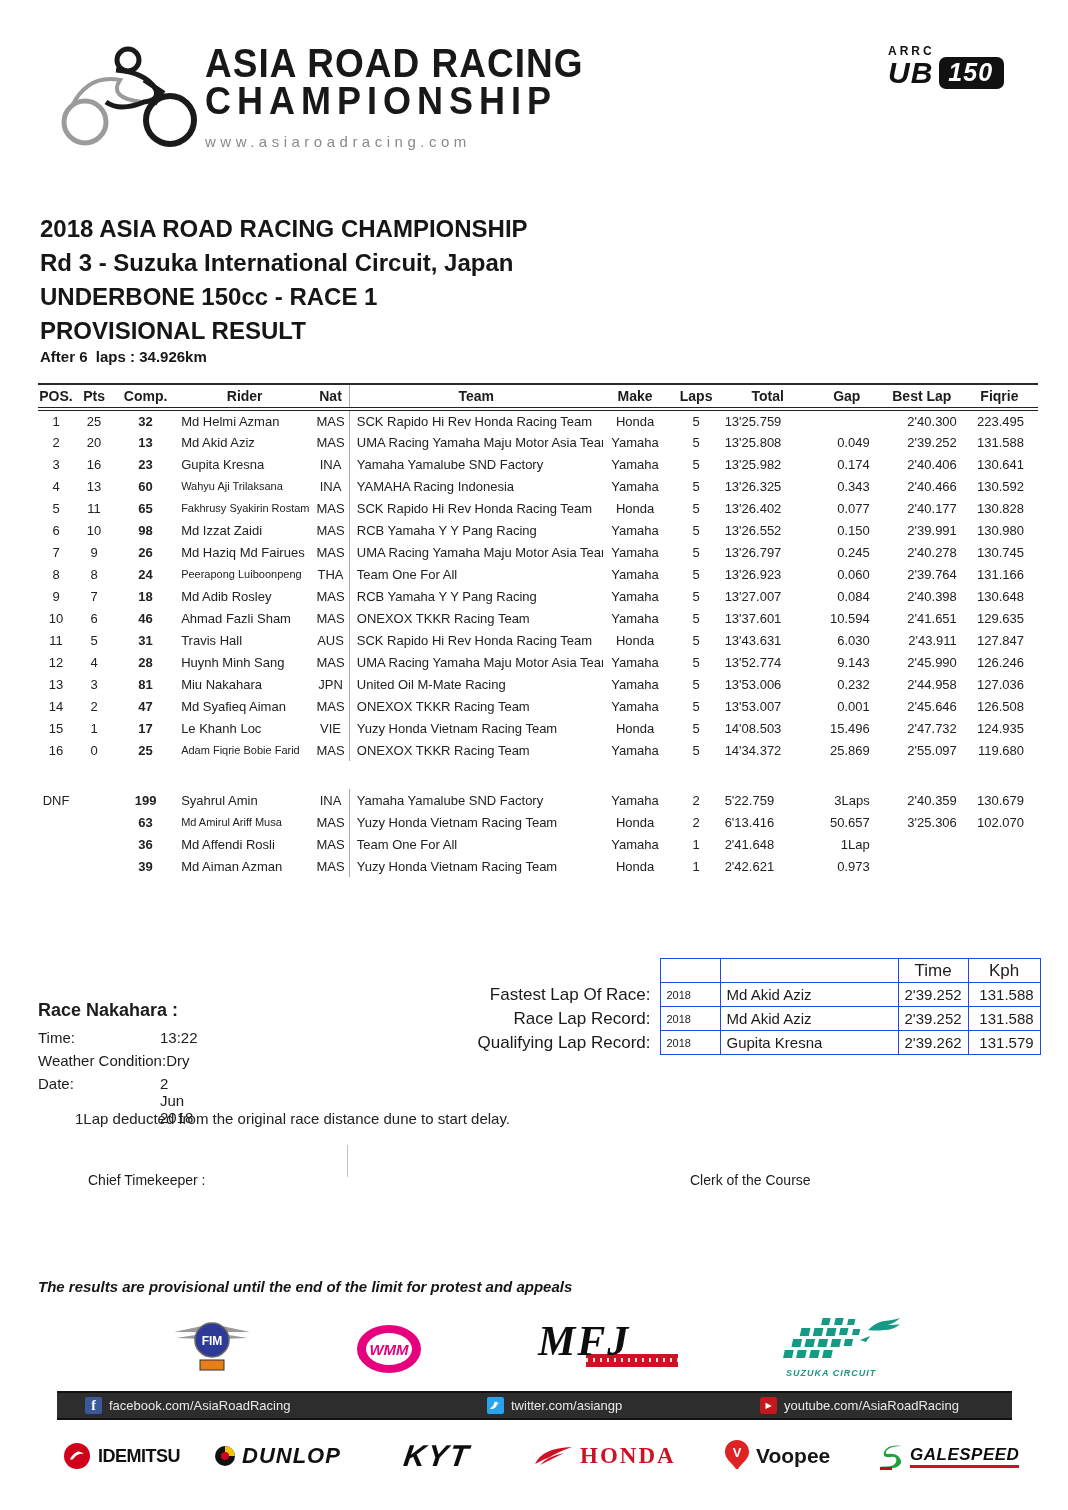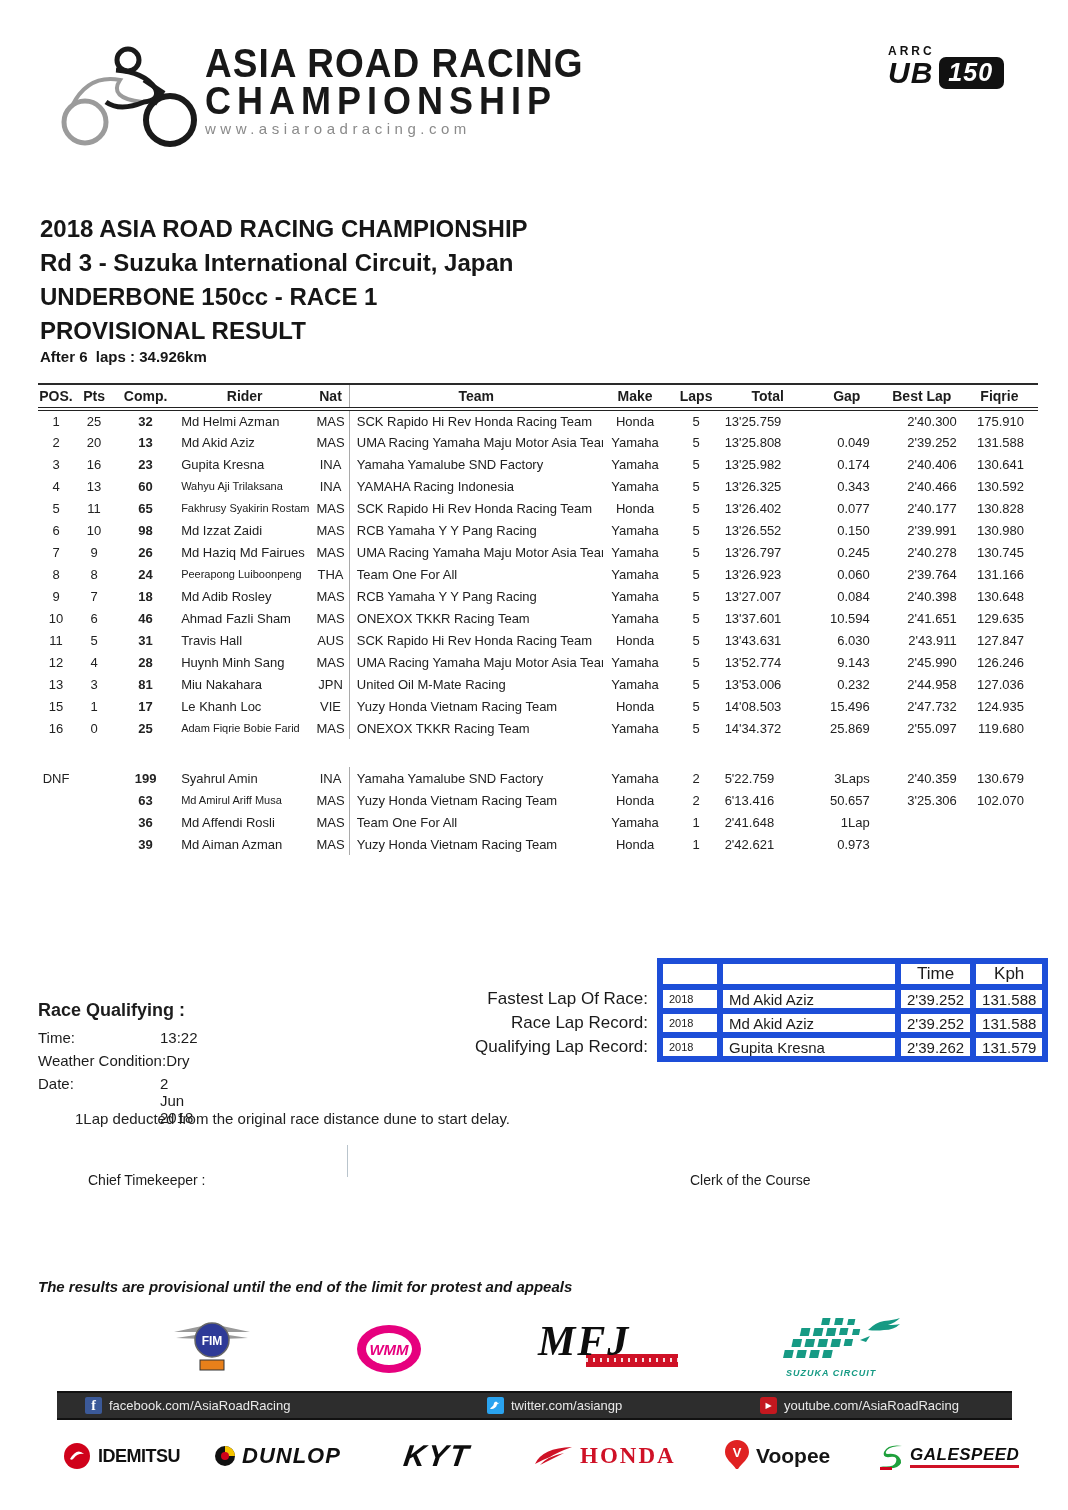--- a/index.html
+++ b/index.html
@@ -5,21 +5,21 @@
   * { box-sizing: border-box; }
   html,body { margin:0; padding:0; background:#ffffff; }
   body { width:1068px; height:1510px; font-family:"Liberation Sans", sans-serif; color:#1c1c1c; }
   .page { position:relative; width:1068px; height:1510px; background:#fff; overflow:hidden; }
 
   
   .bike-logo { position:absolute; left:58px; top:40px; }
   .logo-text { position:absolute; left:205px; top:44px; }
   .logo-l1 { font-size:37px; font-weight:bold; letter-spacing:1px; line-height:1.0; color:#181818; transform:scaleY(1.08); transform-origin:left top; }
   .logo-l2 { font-size:36px; font-weight:bold; letter-spacing:6px; line-height:1.05; color:#181818; transform:scaleY(1.08); transform-origin:left top; }
-  .logo-web { font-size:15px; color:#8a8a8a; letter-spacing:4.5px; margin-top:1px; }
+  .logo-web { font-size:15px; color:#8a8a8a; letter-spacing:4.5px; margin-top:14px; }
 
   .ub-badge { position:absolute; left:888px; top:44px; width:150px; }
   .ub-badge .arrc { font-size:12px; font-weight:bold; letter-spacing:3px; color:#111; }
   .ub-badge .brow { display:flex; align-items:center; margin-top:-2px; }
   .ub-badge .ub { font-size:30px; font-weight:bold; font-style:italic; letter-spacing:1px; color:#111; }
   .ub-badge .n150 { background:#111; color:#fff; font-size:25px; font-weight:bold; font-style:italic; padding:1px 11px 2px 9px; border-radius:7px; margin-left:6px; letter-spacing:1px; }
 
   
   .title-block { position:absolute; left:40px; top:212px; }
   .title-line { font-size:24px; font-weight:bold; color:#161616; line-height:34px; white-space:pre; }
@@ -35,21 +35,21 @@
   .results-table .col-team { text-align:left; padding-left:7px; border-left:1px solid #a9a9a9; }
   .results-table th.h-team { border-left:1px solid #a9a9a9; }
   .results-table .col-total { text-align:left; padding-right:17px; }
   .results-table .col-gap { text-align:right; padding-right:13px; }
   .results-table .col-best_lap { text-align:right; padding-right:4px; }
   .results-table .col-speed { text-align:right; padding-right:14px; }
   .results-table tr.spacer td { height:28px; border:none; }
 
   
   .records { position:absolute; left:420px; top:958px; border-collapse:collapse; table-layout:fixed; }
-  .records td { border:6px solid #1d4ed8; height:24px; font-size:15px; padding:0 6px; white-space:nowrap; overflow:hidden; }
+  .records td { border:1px solid #1d4ed8; height:24px; font-size:15px; padding:0 6px; white-space:nowrap; overflow:hidden; }
   .records .col-label { border:none; text-align:right; font-size:17px; padding-right:9px; color:#1a1a1a; }
   .records .col-year { text-align:left; font-size:11px;margin-left:24px; }
   .records .col-rider { text-align:left; }
   .records .col-time { text-align:right; }
   .records .col-kph { text-align:right; }
   .records thead td { text-align:center; font-size:17px; }
 
   
   .race-cond { position:absolute; left:38px; top:1000px; font-size:15px; }
   .race-cond .head { font-size:18px; font-weight:bold; margin-bottom:8px; }
@@ -171,21 +171,21 @@
           <td class="col-pts">25</td>
           <td class="col-comp">32</td>
           <td class="col-rider">Md Helmi Azman</td>
           <td class="col-nat">MAS</td>
           <td class="col-team">SCK Rapido Hi Rev Honda Racing Team</td>
           <td class="col-make">Honda</td>
           <td class="col-laps">5</td>
           <td class="col-total">13'25.759</td>
           <td class="col-gap"></td>
           <td class="col-best_lap">2'40.300</td>
-          <td class="col-speed">175.910</td>
+          <td class="col-speed">223.495</td>
         </tr>
         <tr>
           <td class="col-pos">2</td>
           <td class="col-pts">20</td>
           <td class="col-comp">13</td>
           <td class="col-rider">Md Akid Aziz</td>
           <td class="col-nat">MAS</td>
           <td class="col-team">UMA Racing Yamaha Maju Motor Asia Team</td>
           <td class="col-make">Yamaha</td>
           <td class="col-laps">5</td>
@@ -340,20 +340,34 @@
           <td class="col-comp">81</td>
           <td class="col-rider">Miu Nakahara</td>
           <td class="col-nat">JPN</td>
           <td class="col-team">United Oil M-Mate Racing</td>
           <td class="col-make">Yamaha</td>
           <td class="col-laps">5</td>
           <td class="col-total">13'53.006</td>
           <td class="col-gap">0.232</td>
           <td class="col-best_lap">2'44.958</td>
           <td class="col-speed">127.036</td>
+        </tr>
+        <tr>
+          <td class="col-pos">14</td>
+          <td class="col-pts">2</td>
+          <td class="col-comp">47</td>
+          <td class="col-rider">Md Syafieq Aiman</td>
+          <td class="col-nat">MAS</td>
+          <td class="col-team">ONEXOX TKKR Racing Team</td>
+          <td class="col-make">Yamaha</td>
+          <td class="col-laps">5</td>
+          <td class="col-total">13'53.007</td>
+          <td class="col-gap">0.001</td>
+          <td class="col-best_lap">2'45.646</td>
+          <td class="col-speed">126.508</td>
         </tr>
         <tr>
           <td class="col-pos">15</td>
           <td class="col-pts">1</td>
           <td class="col-comp">17</td>
           <td class="col-rider">Le Khanh Loc</td>
           <td class="col-nat">VIE</td>
           <td class="col-team">Yuzy Honda Vietnam Racing Team</td>
           <td class="col-make">Honda</td>
           <td class="col-laps">5</td>
@@ -478,21 +492,21 @@
           <td class="col-label">Qualifying Lap Record:</td>
           <td class="col-year">2018</td>
           <td class="col-rider">Gupita Kresna</td>
           <td class="col-time">2'39.262</td>
           <td class="col-kph">131.579</td>
         </tr>
       </tbody>
   </table>
 
   <div class="race-cond">
-    <div class="head">Race Qualifying :</div>
+    <div class="head">Race Nakahara :</div>
     <div class="row">
       <span>Time:</span>
       <span class="val">13:22</span>
     </div>
     <div class="row">
       <span>Weather Condition:Dry</span>
     </div>
     <div class="row">
       <span>Date:</span>
       <span class="val">2 Jun 2018</span>

